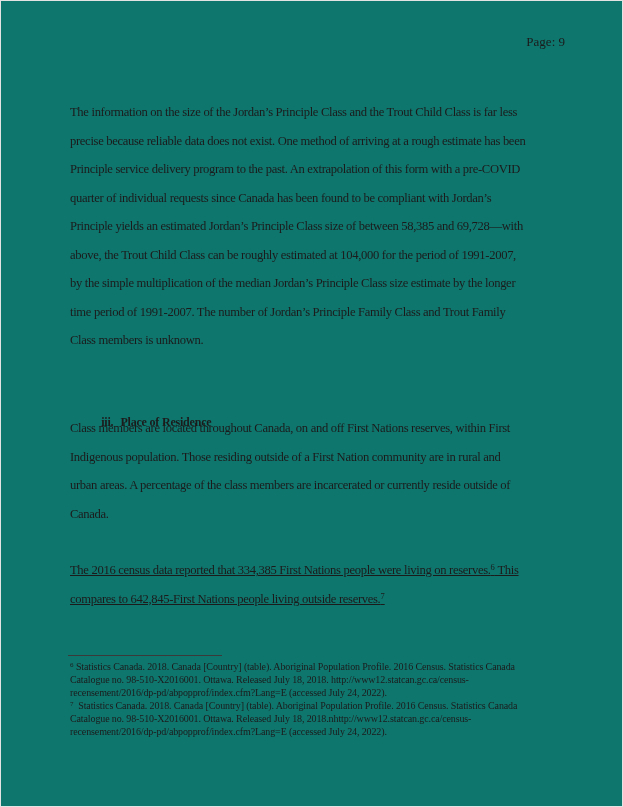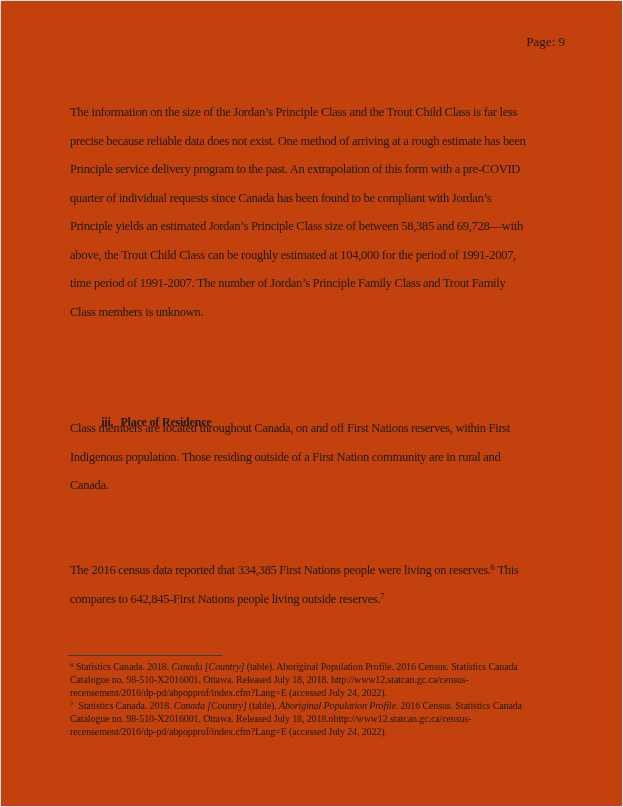--- a/index.html
+++ b/index.html
@@ -1,20 +1,20 @@
 <!DOCTYPE html>
 <html><head>
 <meta charset="utf-8">
 <style>
   html, body { margin: 0; padding: 0; background: #ffffff; }
   .page {
     position: relative;
     width: 623px;
     height: 807px;
-    background: #c2410c;
+    background: #0f766e;
     overflow: hidden;
     font-family: "Liberation Serif", serif;
     color: #1b1b1b;
     box-shadow: inset 0 0 0 1px #e3e3e3;
   }
   .page-number {
     position: absolute;
     top: 34px;
     right: 58px;
     font-size: 13px;
@@ -61,51 +61,53 @@
     line-height: 13px;
     font-size: 10px;
     letter-spacing: -0.12px;
   }
   .fsup {
     font-size: 7px;
     position: relative;
     top: -3px;
     letter-spacing: 0;
   }
-  .it { font-style: italic; }
+  .it { }
 </style>
 </head>
 <body>
 
 <div class="page">
 
   <div class="page-number">Page: 9</div>
 
   <div class="para" style="top:66px;margin-top:32px;">
     <div class="bl">The information on the size of the Jordan’s Principle Class and the Trout Child Class is far less</div>
     <div class="bl">precise because reliable data does not exist. One method of arriving at a rough estimate has been</div>
     <div class="bl">Principle service delivery program to the past. An extrapolation of this form with a pre-COVID</div>
     <div class="bl">quarter of individual requests since Canada has been found to be compliant with Jordan’s</div>
     <div class="bl">Principle yields an estimated Jordan’s Principle Class size of between 58,385 and 69,728—with</div>
     <div class="bl">above, the Trout Child Class can be roughly estimated at 104,000 for the period of 1991-2007,</div>
+    <div class="bl">by the simple multiplication of the median Jordan’s Principle Class size estimate by the longer</div>
     <div class="bl">time period of 1991-2007. The number of Jordan’s Principle Family Class and Trout Family</div>
     <div class="bl">Class members is unknown.</div>
   </div>
 
   <div class="heading">
     <span class="h-num">iii.</span><span>Place of Residence</span>
   </div>
 
   <div class="para" style="top:414px;">
     <div class="bl">Class members are located throughout Canada, on and off First Nations reserves, within First</div>
     <div class="bl">Indigenous population. Those residing outside of a First Nation community are in rural and</div>
+    <div class="bl">urban areas. A percentage of the class members are incarcerated or currently reside outside of</div>
     <div class="bl">Canada.</div>
   </div>
 
-  <div class="para" style="top:556px;">
+  <div class="para" style="top:556px;text-decoration:underline;">
     <div class="bl"><span>The 2016 census data reported that 334,385 First Nations people were living on reserves.</span><span class="sup">6</span><span> This</span></div>
     <div class="bl"><span>compares to 642,845-First Nations people living outside reserves.</span><span class="sup">7</span></div>
   </div>
 
   <div class="fn-separator"></div>
 
   <div class="footnotes">
     <div class="fl"><span class="fsup">6</span><span> Statistics Canada. 2018. </span><span class="it">Canada [Country]</span><span> (table). Aboriginal Population Profile. 2016 Census. Statistics Canada</span></div>
     <div class="fl">Catalogue no. 98-510-X2016001. Ottawa. Released July 18, 2018. http://www12.statcan.gc.ca/census-</div>
     <div class="fl">recensement/2016/dp-pd/abpopprof/index.cfm?Lang=E (accessed July 24, 2022).</div>

